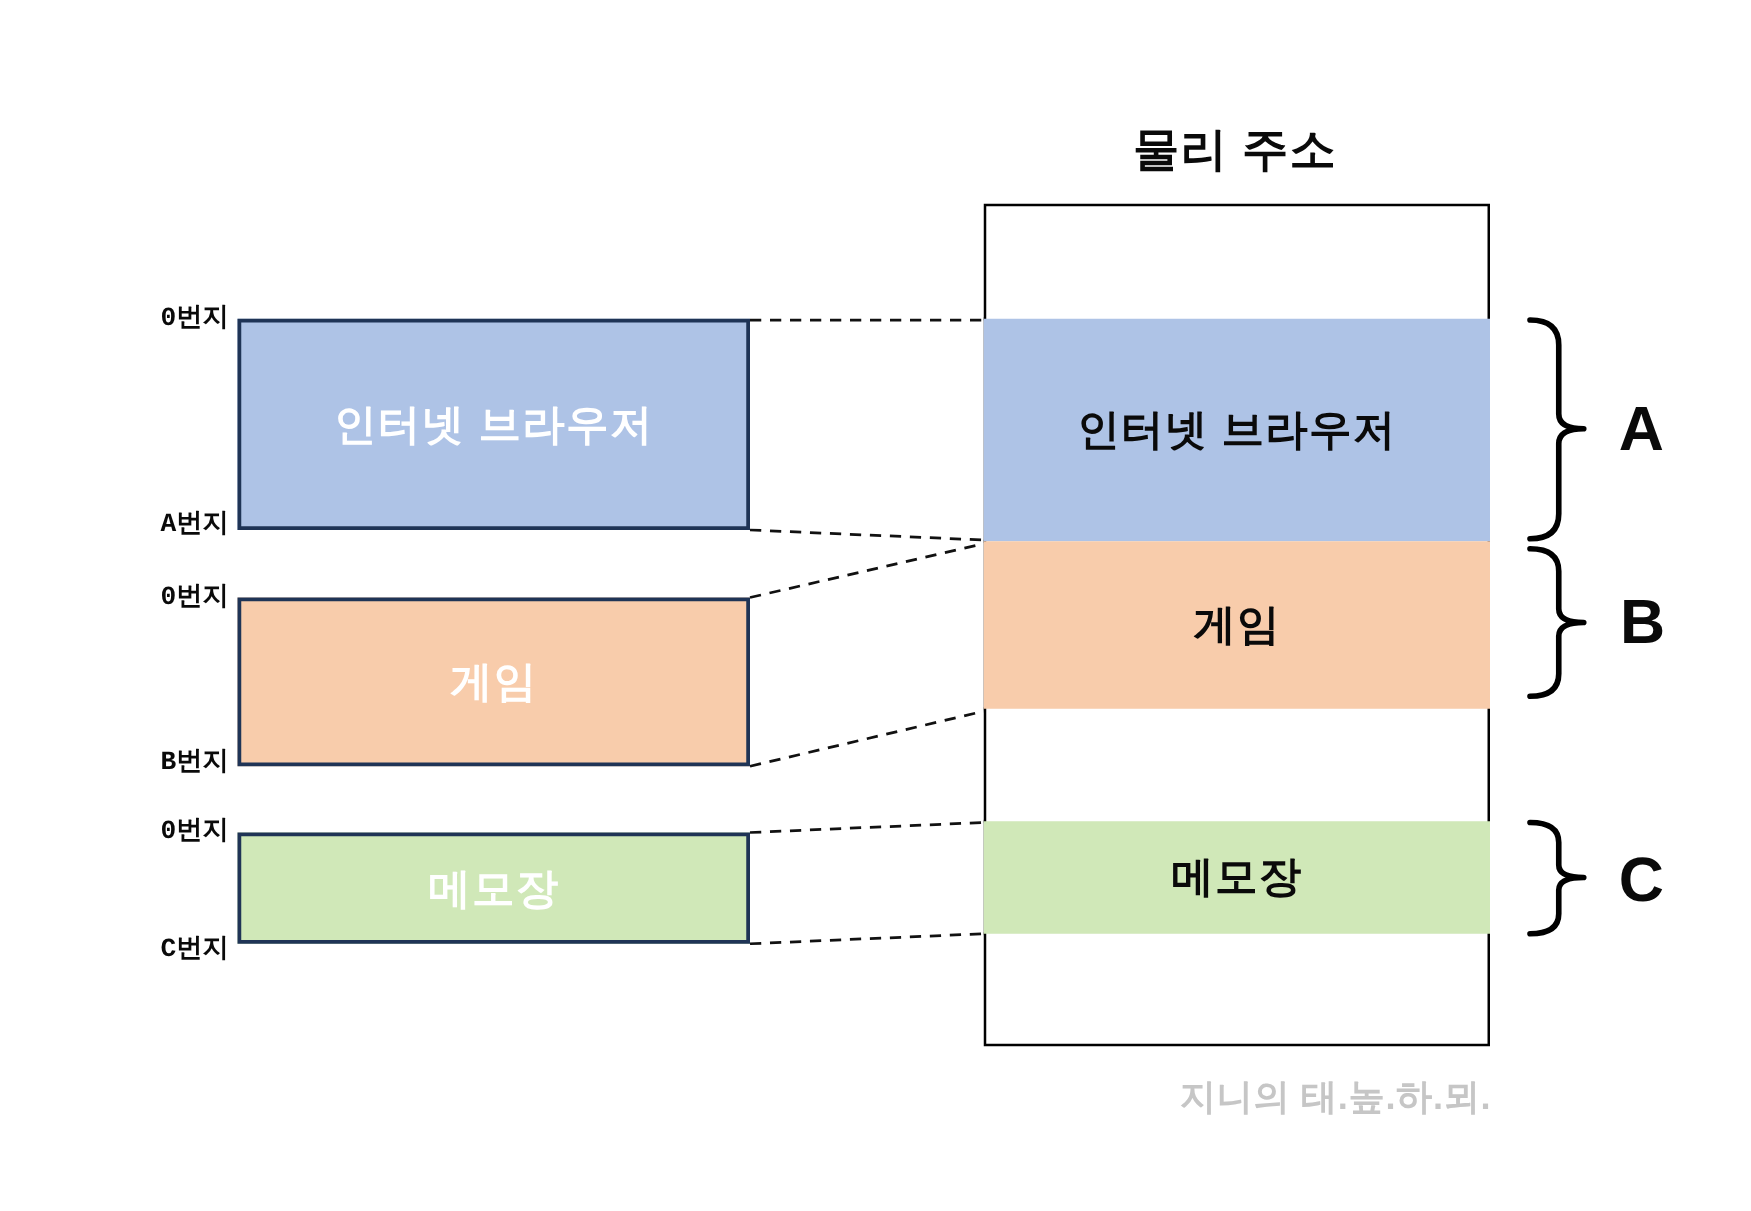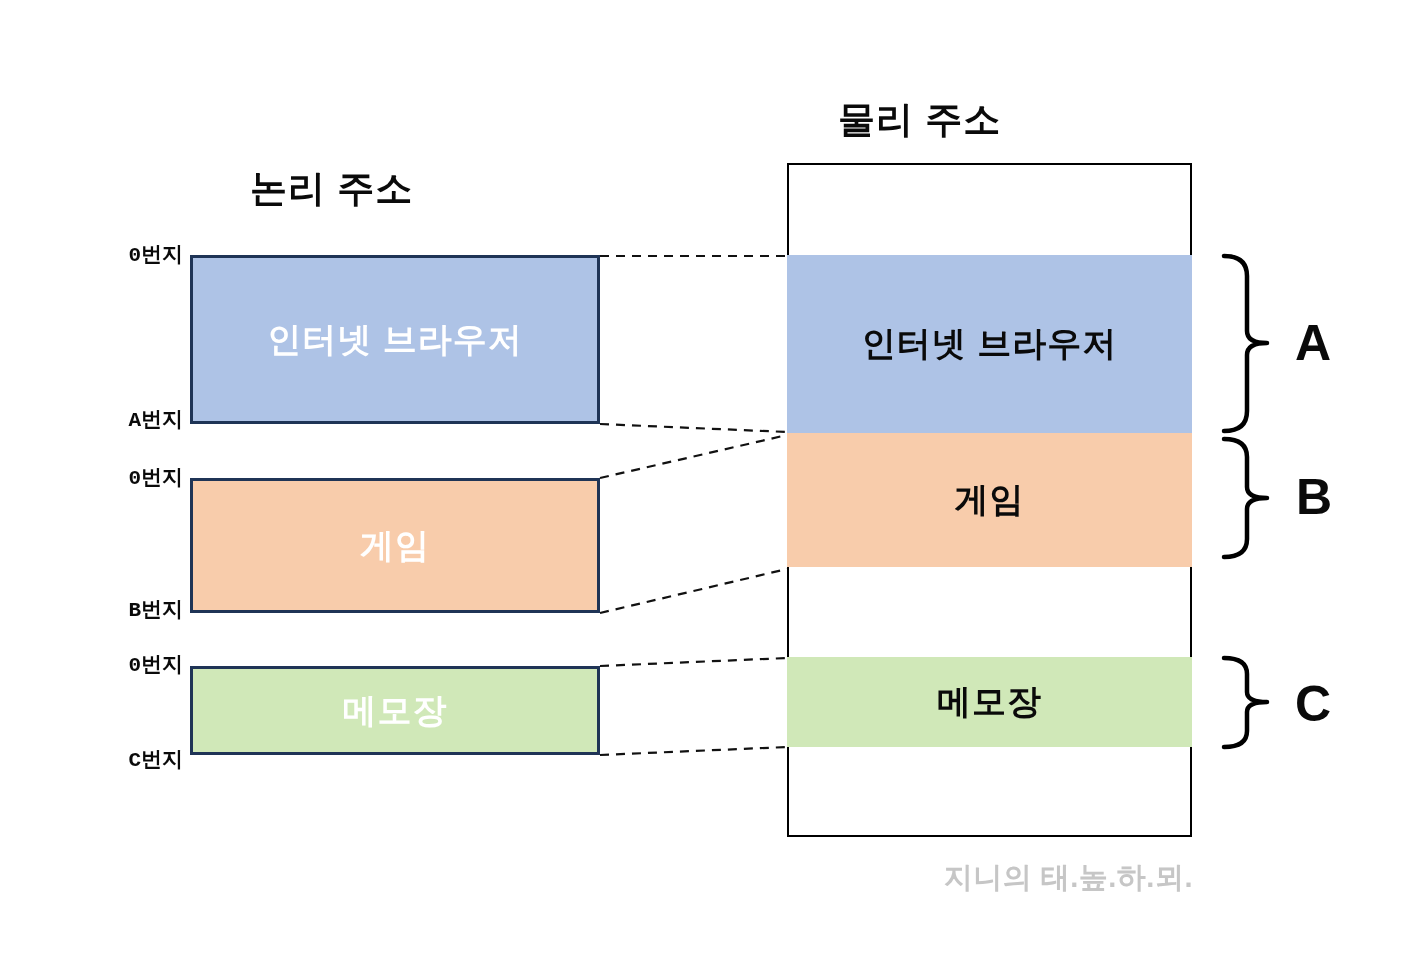--- a/index.html
+++ b/index.html
@@ -1,19 +1,19 @@
 <!DOCTYPE html>
 <html><head>
 <meta charset="utf-8">
 <style>
   html,body{margin:0;padding:0;background:#fff;}
   body{font-family:"Liberation Sans","DejaVu Sans",sans-serif;}
   .canvas{position:relative;width:1401px;height:969px;background:#fff;overflow:hidden;}
   .overlay{position:absolute;left:0;top:0;width:1401px;height:969px;pointer-events:none;}
-  .title{position:absolute;font-size:37px;font-weight:bold;color:#0a0a0a;letter-spacing:1px;}
+  .title{position:absolute;font-size:37px;font-weight:bold;color:#0a0a0a;text-align:center;letter-spacing:1px;}
   .title-left{left:250px;top:164px;width:300px;}
   .title-right{left:838px;top:95px;width:300px;}
   .lbox{position:absolute;left:190px;width:410px;border:3px solid #1f3456;box-sizing:border-box;
         display:flex;align-items:center;justify-content:center;
         color:#ffffff;font-size:34px;font-weight:bold;letter-spacing:1px;}
   .lbox-blue{top:255px;height:169px;}
   .lbox-orange{top:478px;height:135px;}
   .lbox-green{top:666px;height:89px;}
   .addr{position:absolute;left:60px;width:123px;text-align:right;font-size:21px;font-weight:bold;color:#0a0a0a;line-height:22px;font-family:Liberation Mono, monospace;}
   .phys-rect{position:absolute;left:787px;top:163px;width:405px;height:674px;border:2.5px solid #000;box-sizing:border-box;background:#fff;}
@@ -51,21 +51,20 @@
       <line x1="787" y1="657" x2="1192" y2="657"></line>
       <line x1="787" y1="747" x2="1192" y2="747"></line>
     </g>
     <g stroke="#000000" stroke-width="4.5" fill="none" stroke-linecap="round" stroke-linejoin="round">
       <path d="M 1224 256 Q 1247 256 1247 276 L 1247 331 Q 1247 343 1267 343 Q 1247 343 1247 355 L 1247 411 Q 1247 431 1224 431"></path>
       <path d="M 1224 439 Q 1247 439 1247 457 L 1247 487 Q 1247 498 1267 498 Q 1247 498 1247 509 L 1247 539 Q 1247 557 1224 557"></path>
       <path d="M 1224 658 Q 1247 658 1247 674 L 1247 692 Q 1247 702 1267 702 Q 1247 702 1247 712 L 1247 731 Q 1247 747 1224 747"></path>
     </g>
   </svg>
 
-  <div class="title title-left">논리 주소</div>
   <div class="title title-right">물리 주소</div>
 
   <div class="lbox lbox-blue" style="background-color: rgb(174, 195, 230);">
     <span>인터넷 브라우저</span>
   </div>
   <div class="lbox lbox-orange" style="background-color: rgb(248, 204, 171);">
     <span>게임</span>
   </div>
   <div class="lbox lbox-green" style="background-color: rgb(208, 232, 184);">
     <span>메모장</span>

